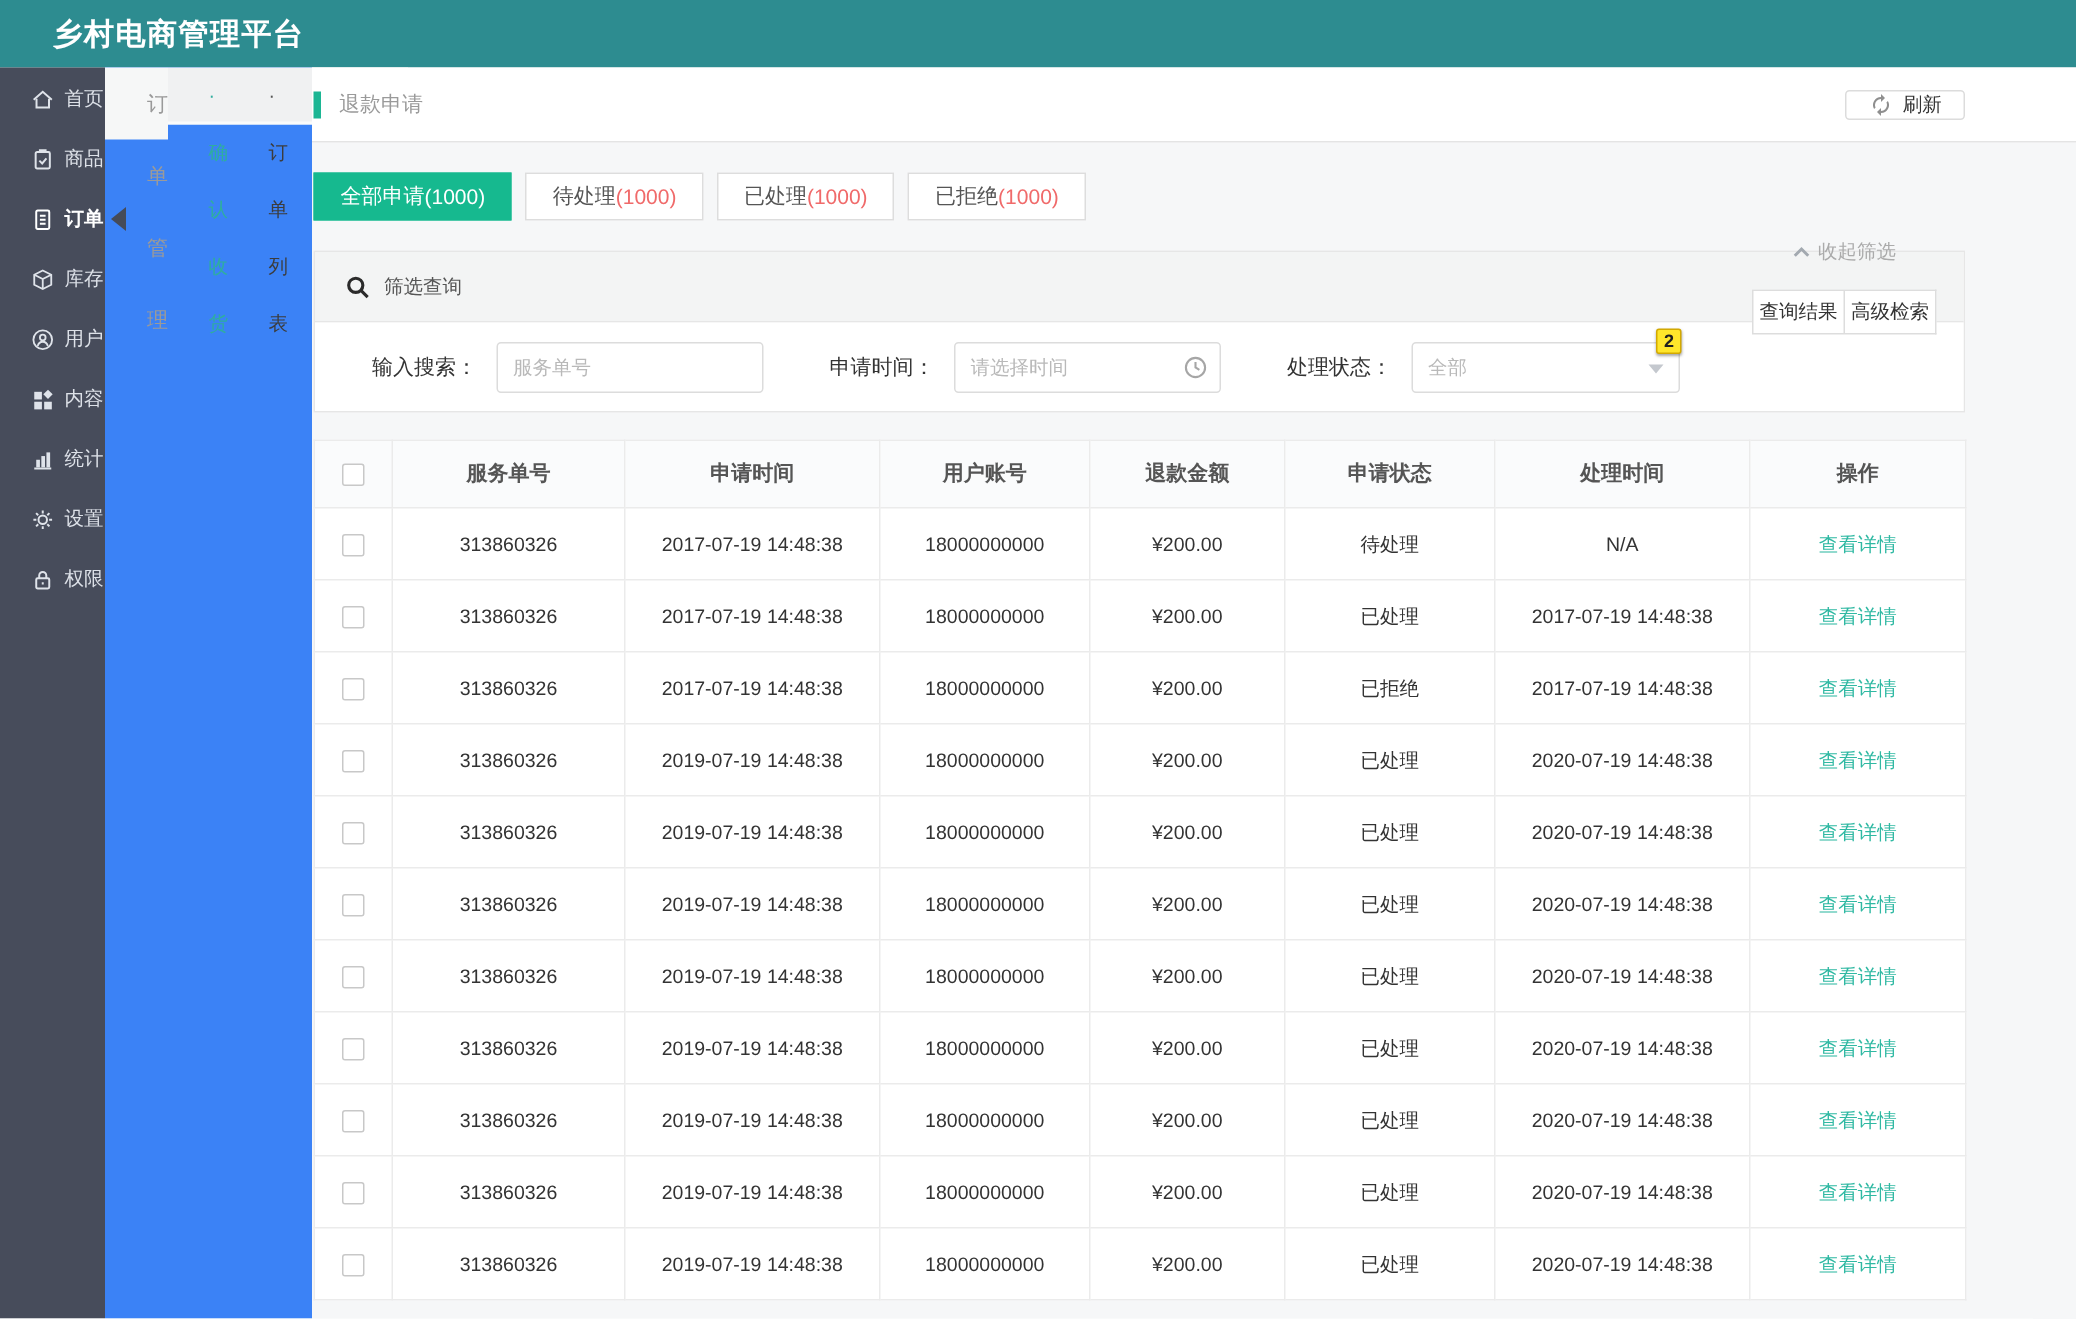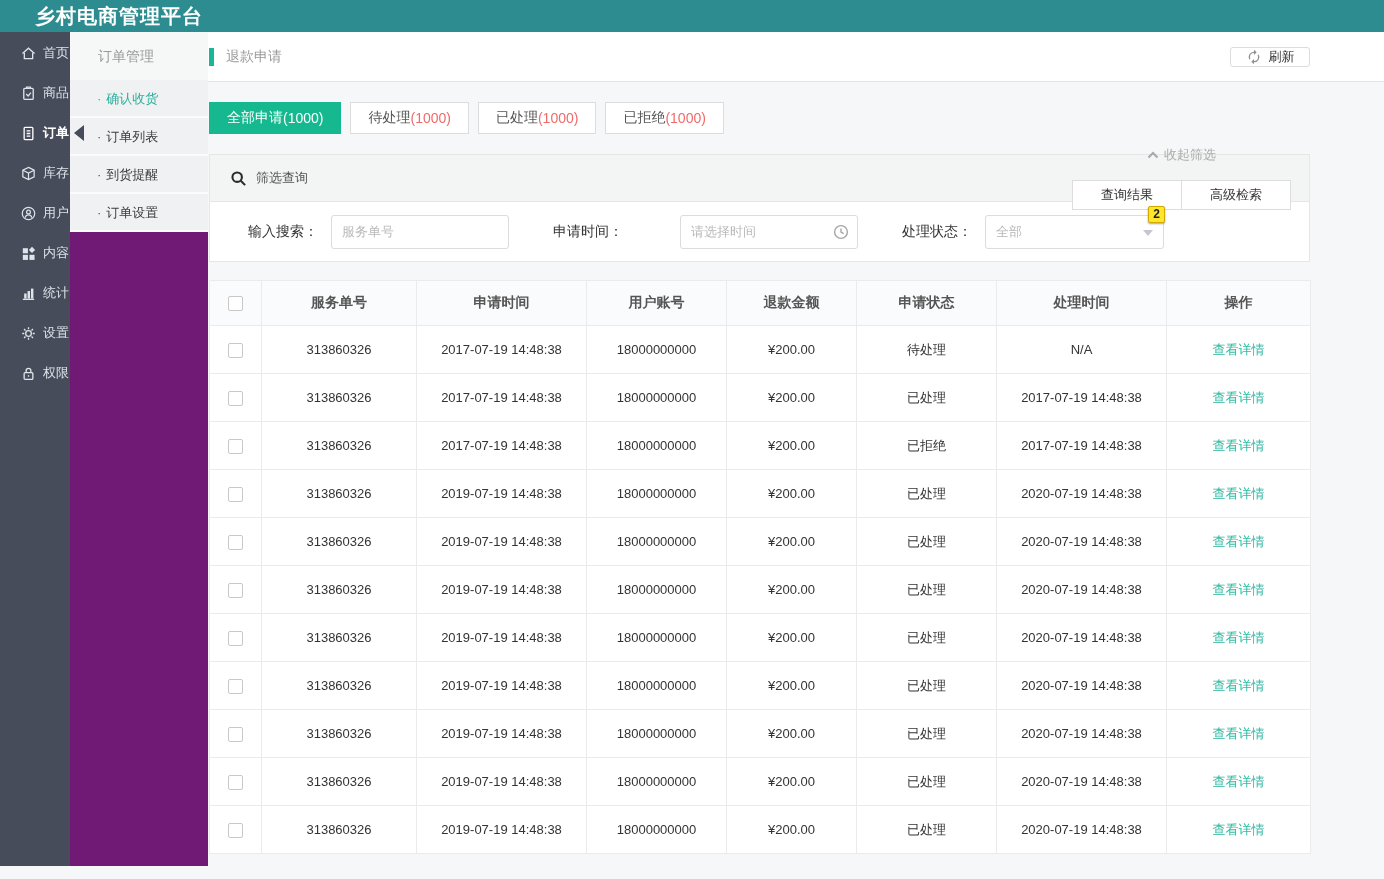--- a/index.html
+++ b/index.html
@@ -1,35 +1,35 @@
 <!DOCTYPE html>
 <html><head>
 <meta charset="utf-8">
 <style>
   * { margin:0; padding:0; box-sizing:border-box; }
   html,body { width:1384px; height:879px; overflow:hidden; }
   body { font-family:"Liberation Sans","DejaVu Sans",sans-serif; background:#f6f7f8; }
 
   
-  .topbar { height:32px; background:#2d8c90; display:flex; align-items:center; padding-left:35px; }
+  .topbar { height:45px; background:#2d8c90; display:flex; align-items:center; padding-left:35px; }
   .topbar .title { color:#ffffff; font-size:20px; font-weight:bold; letter-spacing:1px; }
 
   .layout { display:flex; height:834px; }
 
   
   .iconbar { width:70px; background:#474c5b; padding-top:1px; flex:none; }
   .nav-item { height:40px; display:flex; align-items:center; padding-left:20px; gap:6px;
               color:#dde1e8; font-size:13px; position:relative; cursor:pointer; }
   .nav-item svg { flex:none; }
   .nav-item.active { color:#ffffff; font-weight:bold; }
   .nav-arrow { position:absolute; right:-14px; top:50%; margin-top:-8px; width:0; height:0;
                border:8px solid transparent; border-right:10px solid #454b59; border-left:none; z-index:3; }
 
   
-  .submenu { width:138px; background:#701a75; flex:none; display:flex; flex-direction:column; }
+  .submenu { width:138px; background:#3b82f6; flex:none; display:flex; }
   .submenu-title { height:48px; line-height:48px; padding-left:28px; color:#9a9a9a; font-size:14px; background:#f6f7f7; }
   .submenu-item { height:38px; line-height:38px; padding-left:27px; font-size:13px; color:#3c3c3c;
                   background:#f0f1f2; border-bottom:2px solid #fafbfb; cursor:pointer; }
   .submenu-item .bullet { margin-right:5px; color:#555; }
   .submenu-item.active, .submenu-item.active .bullet { color:#2fae9e; }
 
   
   .main { flex:1; background:#f6f7f8; overflow:hidden; }
   .page-header { height:50px; background:#ffffff; border-bottom:1px solid #e4e4e4;
                  display:flex; align-items:center; justify-content:space-between; padding:0 74px 0 1px; }
@@ -49,31 +49,31 @@
   .tab.active .count { color:#fff; }
 
   
   .filter-panel { margin-top:20px; width:1101px; border:1px solid #e6e6e6; background:#fff; }
   .filter-head { height:47px; background:#f3f4f4; border-bottom:1px solid #e6e6e6;
                  display:flex; align-items:center; justify-content:space-between; padding:0 18px 0 20px; }
   .filter-title { display:flex; align-items:center; gap:9px; font-size:13px; color:#555; }
   .filter-actions { display:flex; align-items:center; gap:16px;flex-direction:column; }
   .collapse { display:flex; align-items:center; gap:5px; color:#ababab; font-size:13px; cursor:pointer; }
   .btn-group { display:flex; }
-  .btn-group .btn { height:30px; padding:0 28px; background:#fff; border:1px solid #dddddd;
+  .btn-group .btn { height:30px; padding:0 4px; background:#fff; border:1px solid #dddddd;
                     font-size:13px; color:#333; display:flex; align-items:center; cursor:pointer; }
   .btn-group .btn + .btn { border-left:none; }
 
   .filter-body { height:59px; display:flex; align-items:center; padding-left:38px; background:#fff; }
   .field { display:flex; align-items:center; margin-right:44px; position:relative; }
   .field label { font-size:14px; color:#333; margin-right:13px; white-space:nowrap; }
   .input { width:178px; height:34px; border:1px solid #dcdcdc; border-radius:3px; padding:0 10px;
            font-size:13px; color:#333; background:#fff; outline:none; }
   .input::placeholder { color:#b9b9b9; }
-  .input-wrap { position:relative;margin-left:44px; }
+  .input-wrap { position:relative; }
   .input-icon { position:absolute; right:9px; top:9px; pointer-events:none; }
   .select { width:179px; height:34px; border:1px solid #dcdcdc; border-radius:3px; position:relative;
             display:flex; align-items:center; padding:0 10px; color:#b9b9b9; font-size:13px; background:#fff; cursor:pointer; }
   .caret { position:absolute; right:10px; top:14px; width:0; height:0;
            border:5px solid transparent; border-top:6px solid #c4c8ce; }
   .hint-badge { position:absolute; top:-10px; right:-2px; background:#ffe62b; border:1px solid #d3a900;
                 color:#1f1f1f; font-size:12px; font-weight:bold; padding:0 4px; line-height:15px;
                 border-radius:2px; box-shadow:0 1px 2px rgba(0,0,0,.35); z-index:2; }
 
   

